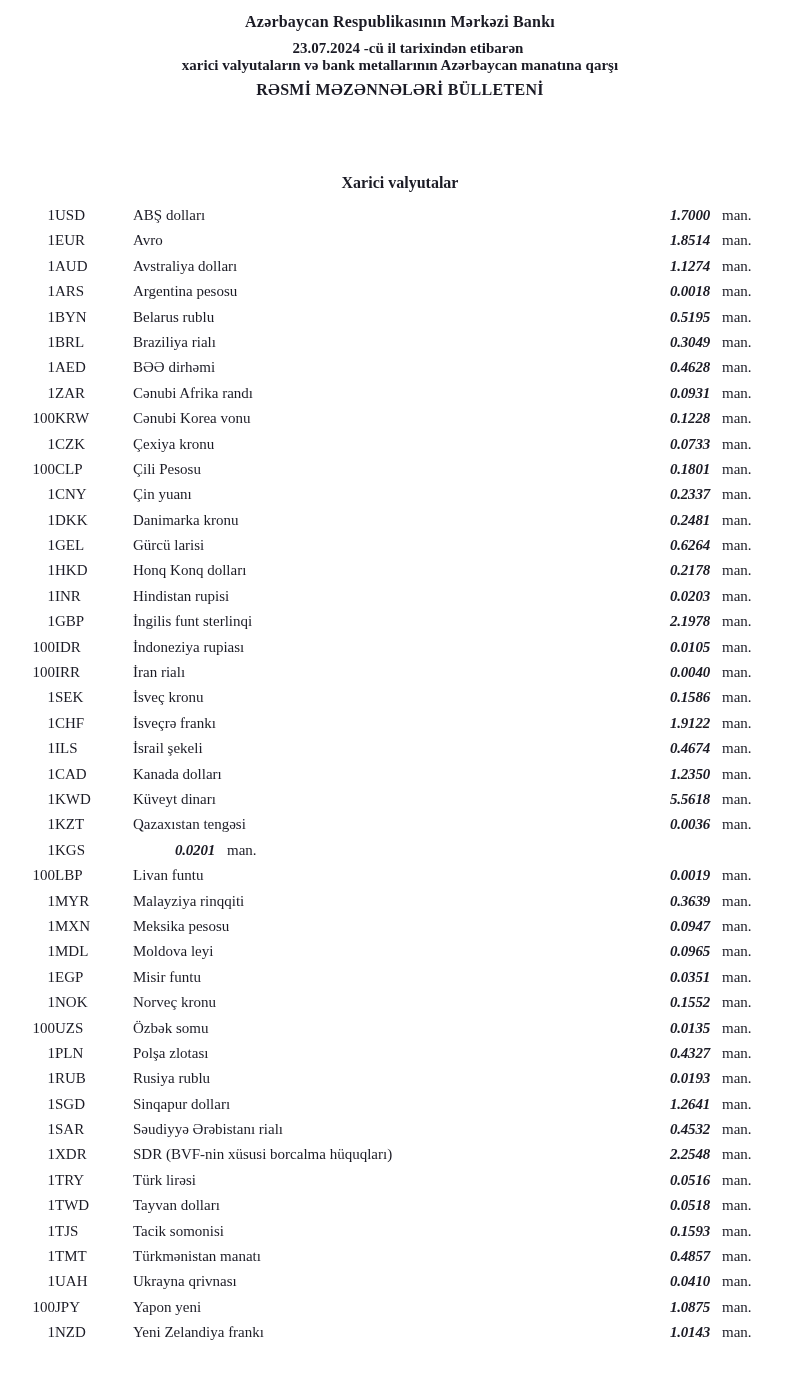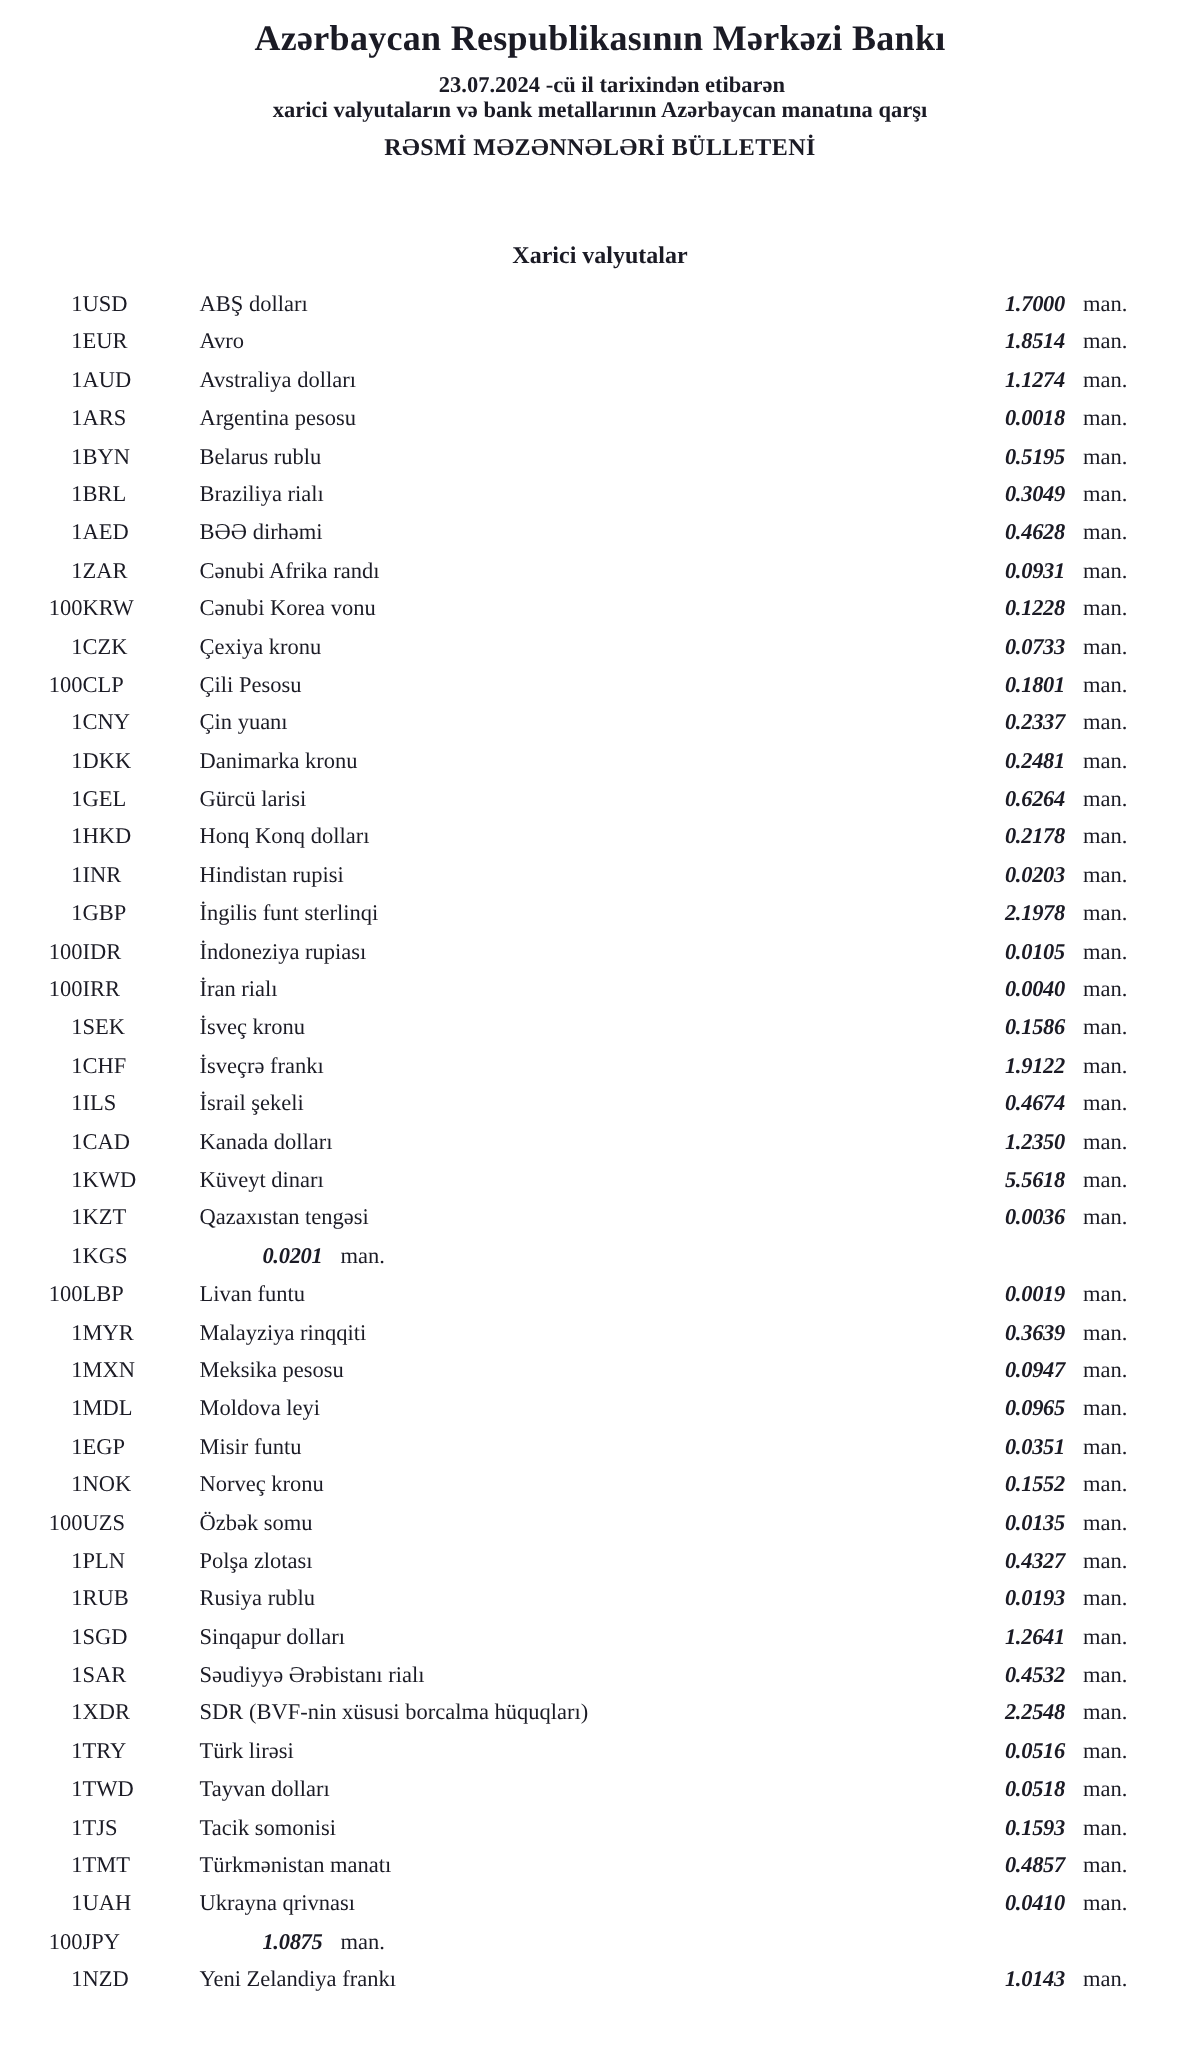--- a/index.html
+++ b/index.html
@@ -11,21 +11,21 @@
   }
   .page {
     width: 800px;
     height: 1375px;
     background: #ffffff;
     overflow: hidden;
   }
   .doc-header { text-align: center; }
   .doc-title {
     margin-top: 13px;
-    font-size: 24px;
+    font-size: 16px;
     font-weight: bold;
     letter-spacing: 0.2px;
   }
   .doc-date {
     margin-top: 9px;
     font-size: 15px;
     font-weight: bold;
     margin-left: 16px;
   }
   .doc-subtitle {
@@ -33,21 +33,21 @@
     font-size: 15px;
     font-weight: bold;
   }
   .doc-bulletin {
     margin-top: 7px;
     font-size: 16px;
     font-weight: bold;
     letter-spacing: 0.3px;
   }
   .section-title {
-    margin-top: 54px;
+    margin-top: 75px;
     text-align: center;
     font-size: 16px;
     font-weight: bold;
   }
   .rates-table {
     margin-top: 11px;
     width: 768px;
   }
   .rate-row {
     display: flex;
@@ -416,20 +416,21 @@
     <span class="c-qty">1</span>
     <span class="c-code">UAH</span>
     <span class="c-name">Ukrayna qrivnası</span>
     <span class="c-rate">0.0410</span>
     <span class="c-unit">man.</span>
   </div>
 
   <div class="rate-row">
     <span class="c-qty">100</span>
     <span class="c-code">JPY</span>
+    <span class="c-name">Yapon yeni</span>
     <span class="c-rate">1.0875</span>
     <span class="c-unit">man.</span>
   </div>
 
   <div class="rate-row">
     <span class="c-qty">1</span>
     <span class="c-code">NZD</span>
     <span class="c-name">Yeni Zelandiya frankı</span>
     <span class="c-rate">1.0143</span>
     <span class="c-unit">man.</span>

